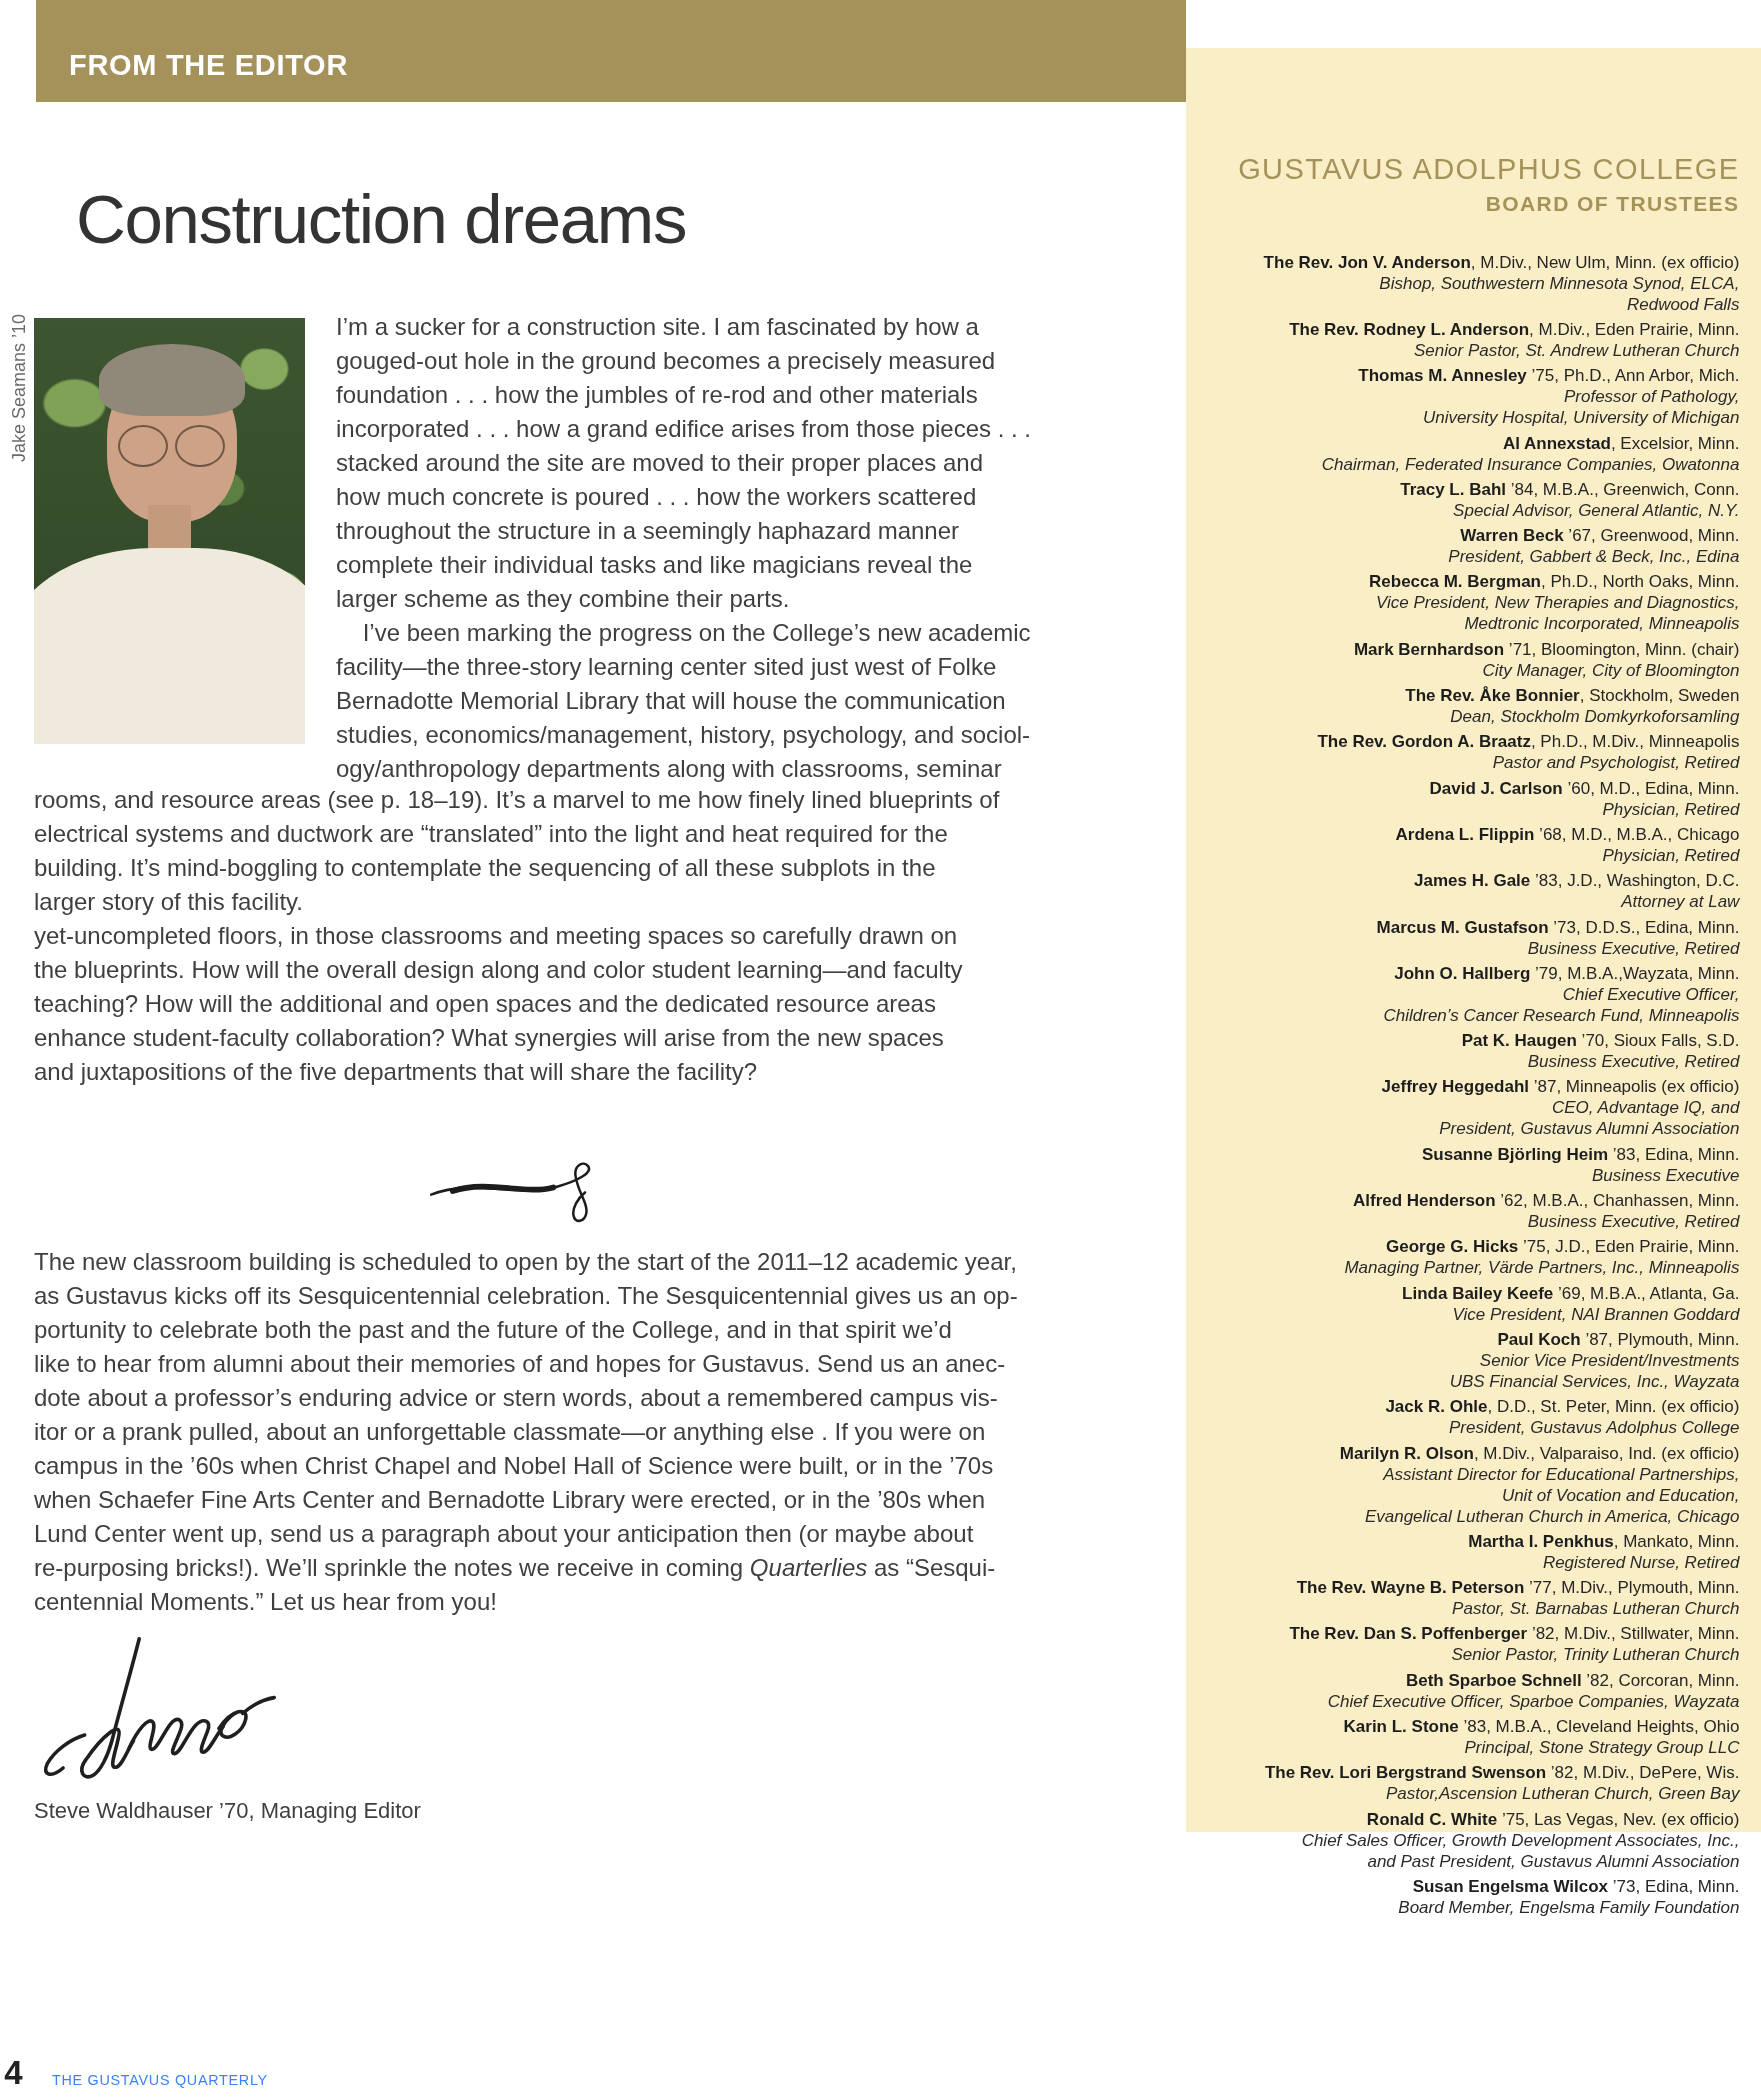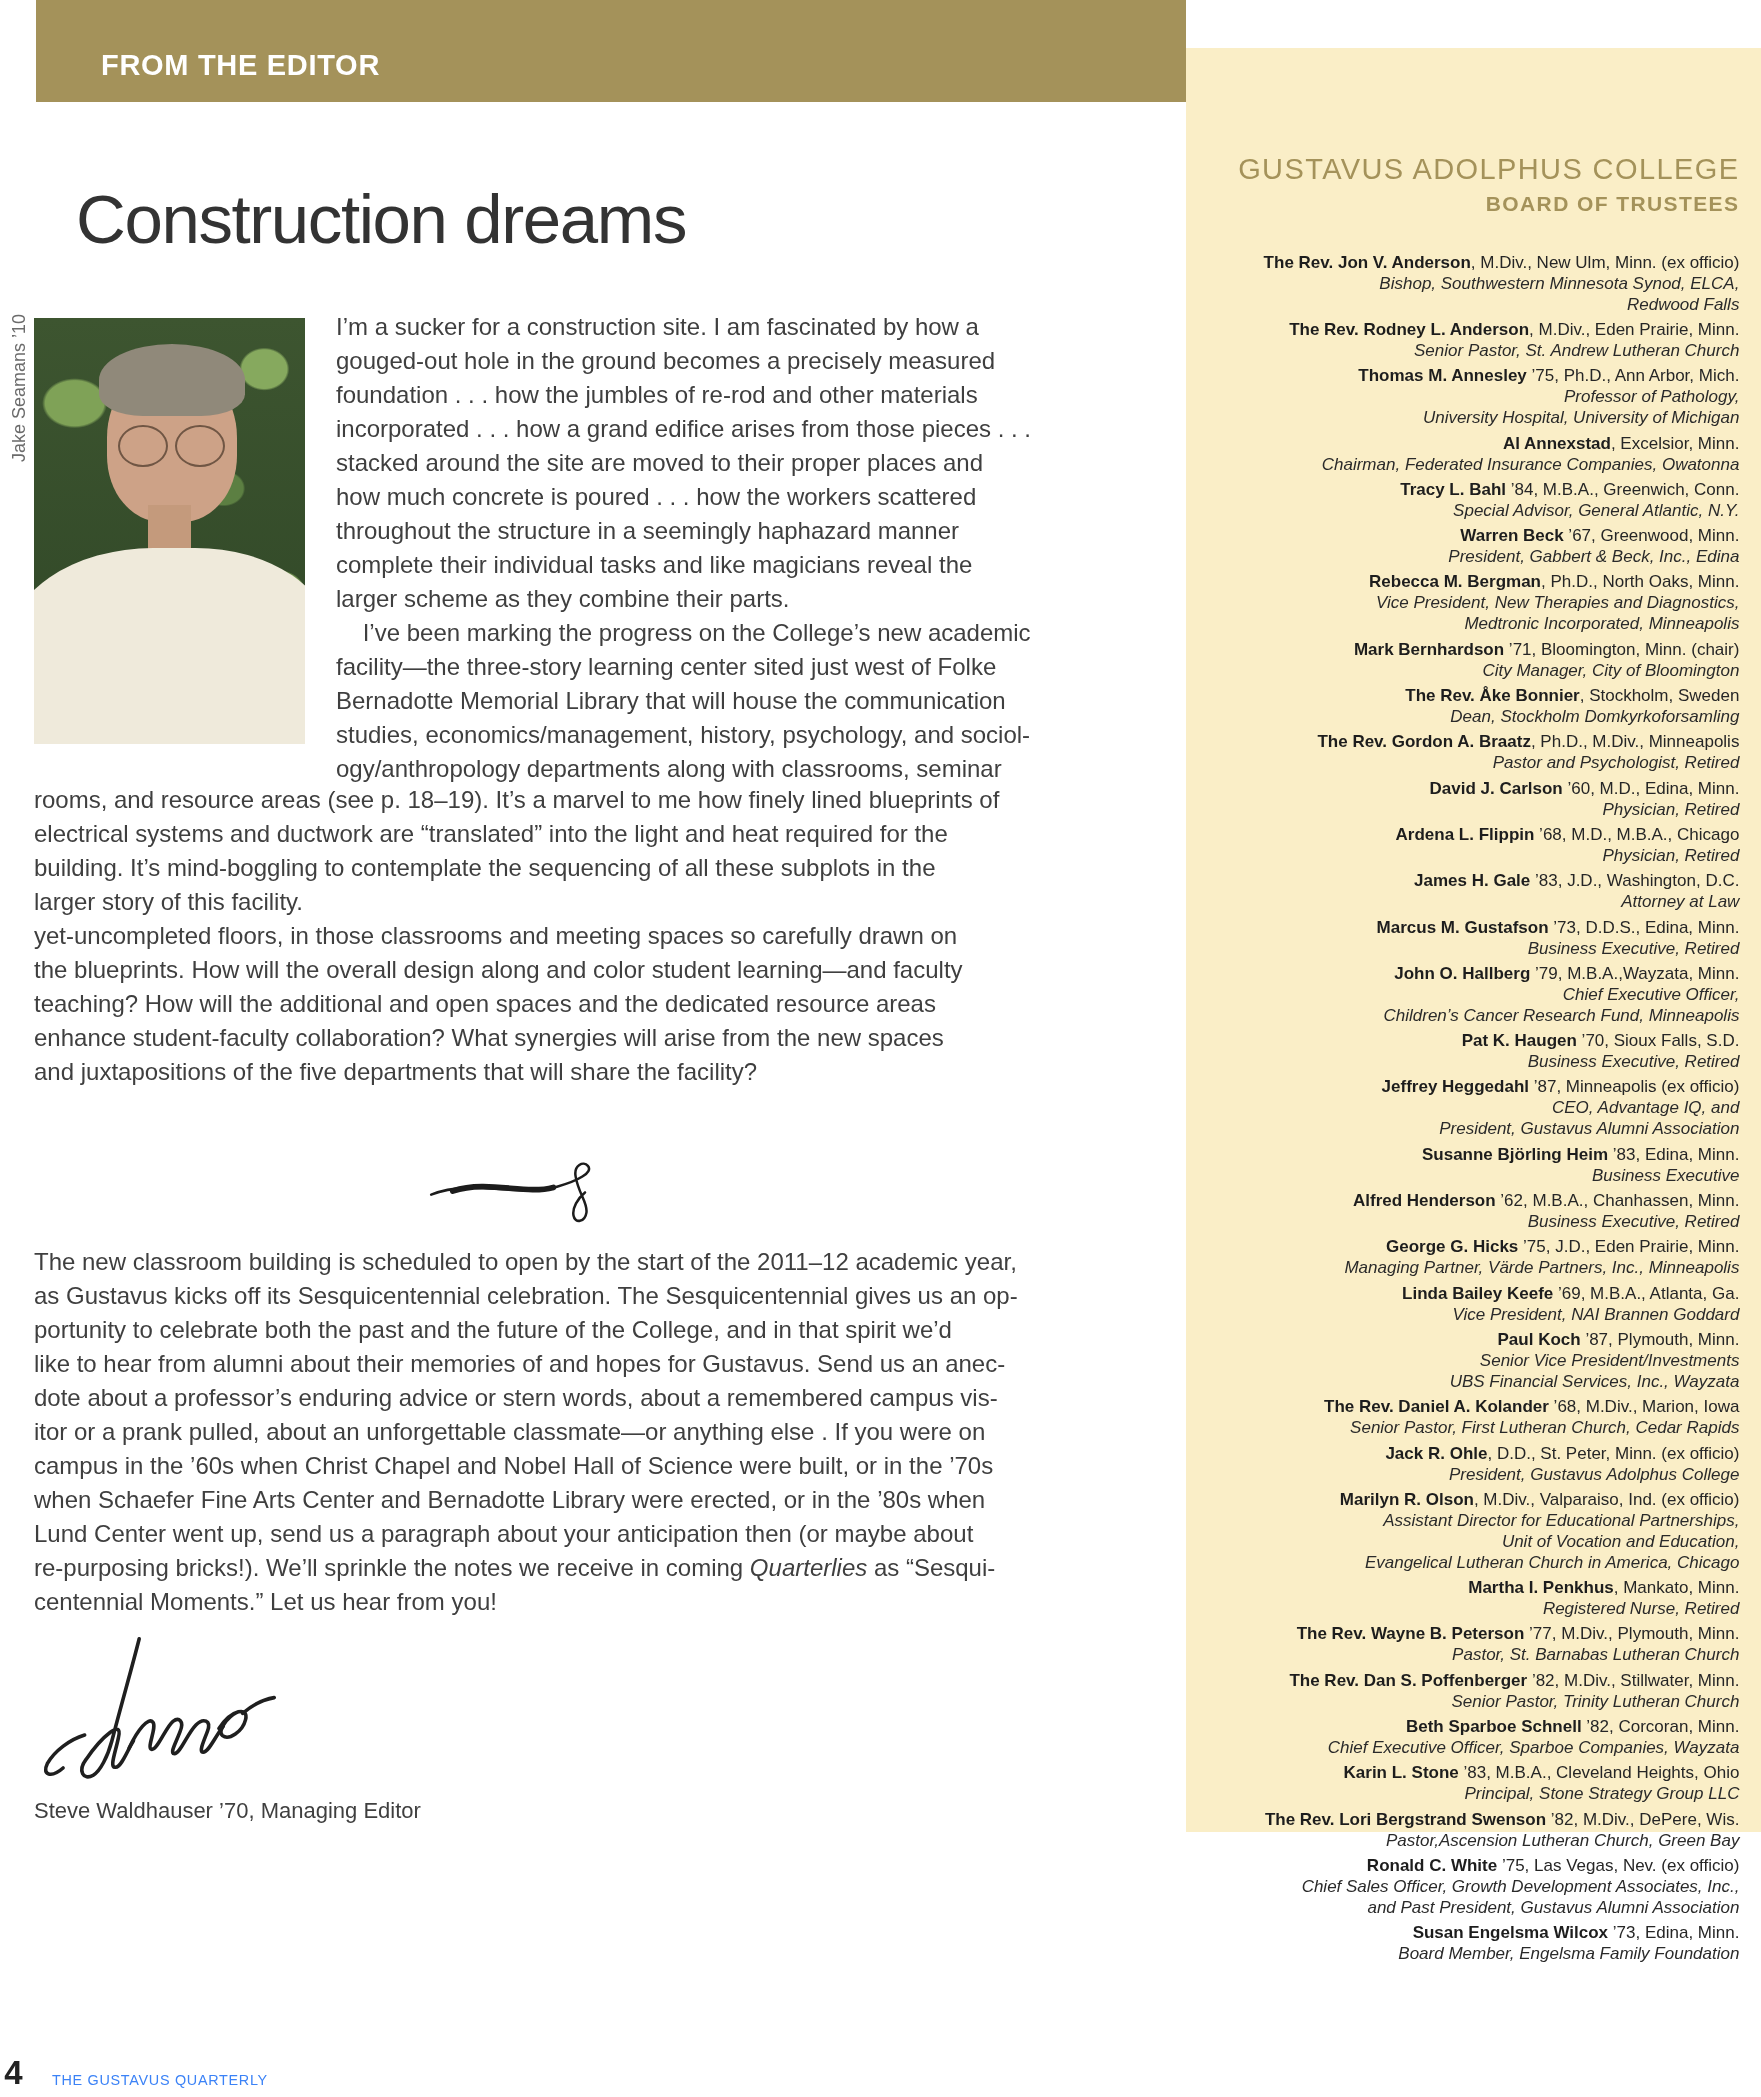--- a/index.html
+++ b/index.html
@@ -2,21 +2,21 @@
 <html style="font-size:11.5px"><head>
 <meta charset="utf-8">
 <style>
   html,body{margin:0;padding:0;background:#fff;}
   .page{position:relative;width:1761px;height:2097px;background:#ffffff;overflow:hidden;
         font-family:"Liberation Sans", sans-serif;color:#3f3f3f;}
   
   .banner{position:absolute;left:36px;top:0;width:1150px;height:102px;background:#a4925a;
           display:flex;align-items:flex-end;}
   .banner-label{color:#ffffff;font-weight:bold;font-size:29px;letter-spacing:0.7px;
-                padding:0 0 20px 33px;margin-left:32px;}
+                padding:0 0 20px 33px;}
   
   .title{position:absolute;left:76px;top:185px;font-size:69px;line-height:69px;
          letter-spacing:-1.4px;color:#333333;}
   
   .photo{position:absolute;left:34px;top:318px;width:271px;height:426px;overflow:hidden;
          background:
            radial-gradient(65px 50px at 15% 20%, #7fa257 0 45%, transparent 50%),
            radial-gradient(50px 43px at 85% 12%, #86a95e 0 45%, transparent 50%),
            radial-gradient(43px 36px at 70% 40%, #5c7f42 0 45%, transparent 50%),
            radial-gradient(79px 65px at 10% 70%, #4e6d3a 0 45%, transparent 50%),
@@ -234,24 +234,20 @@
         <div class="trustee">
           <div class="t-head"><b>Linda Bailey Keefe</b> ’69, M.B.A., Atlanta, Ga.</div>
           <div class="t-role">Vice President, NAI Brannen Goddard</div>
         </div>
         <div class="trustee">
           <div class="t-head"><b>Paul Koch</b> ’87, Plymouth, Minn.</div>
           <div class="t-role">Senior Vice President/Investments</div>
           <div class="t-role">UBS Financial Services, Inc., Wayzata</div>
         </div>
         <div class="trustee">
-          <div class="t-head"><b>The Rev. Daniel A. Kolander</b> ’68, M.Div., Marion, Iowa</div>
-          <div class="t-role">Senior Pastor, First Lutheran Church, Cedar Rapids</div>
-        </div>
-        <div class="trustee">
           <div class="t-head"><b>Jack R. Ohle</b>, D.D., St. Peter, Minn. (ex officio)</div>
           <div class="t-role">President, Gustavus Adolphus College</div>
         </div>
         <div class="trustee">
           <div class="t-head"><b>Marilyn R. Olson</b>, M.Div., Valparaiso, Ind. (ex officio)</div>
           <div class="t-role">Assistant Director for Educational Partnerships,</div>
           <div class="t-role">Unit of Vocation and Education,</div>
           <div class="t-role">Evangelical Lutheran Church in America, Chicago</div>
         </div>
         <div class="trustee">

